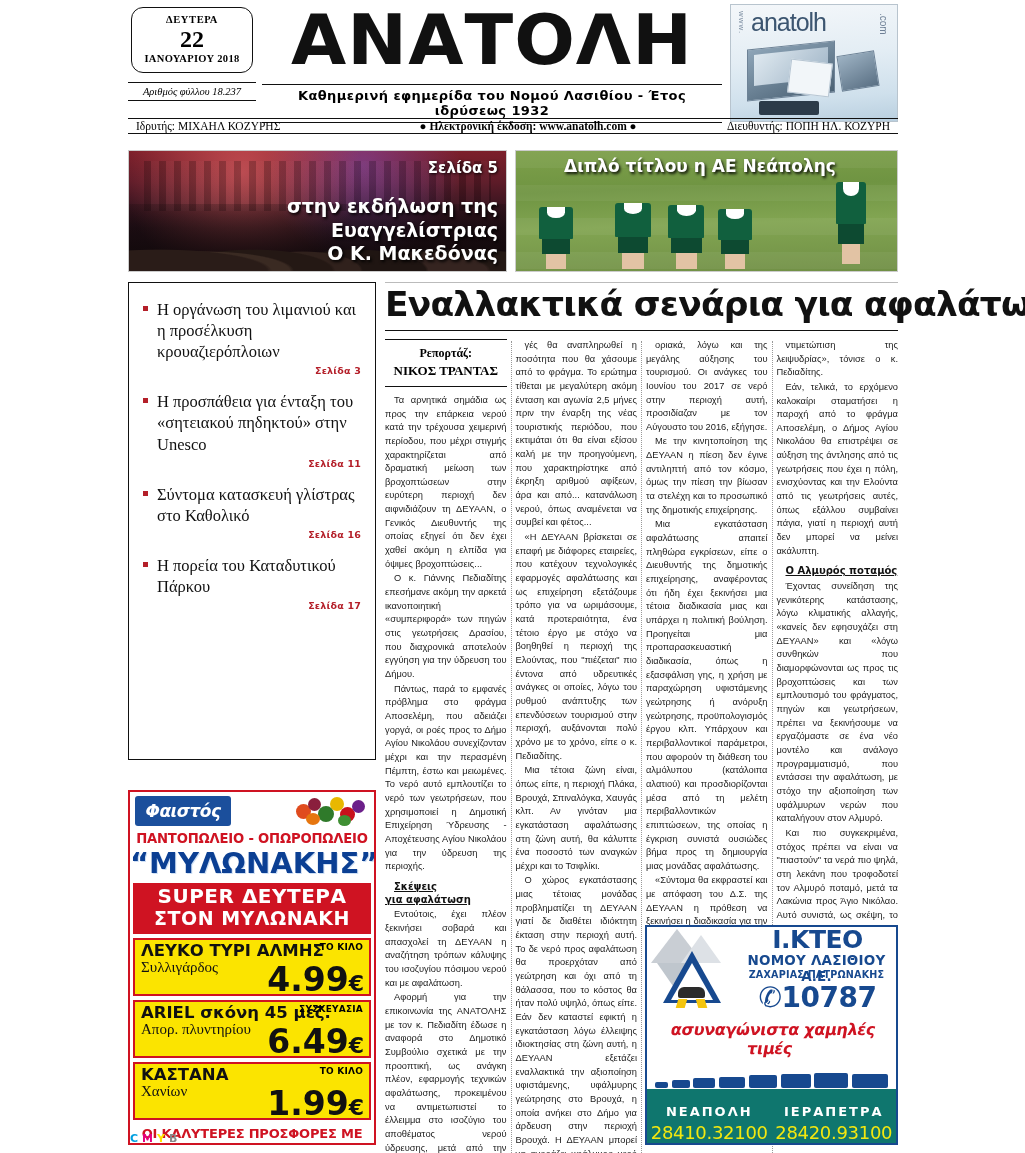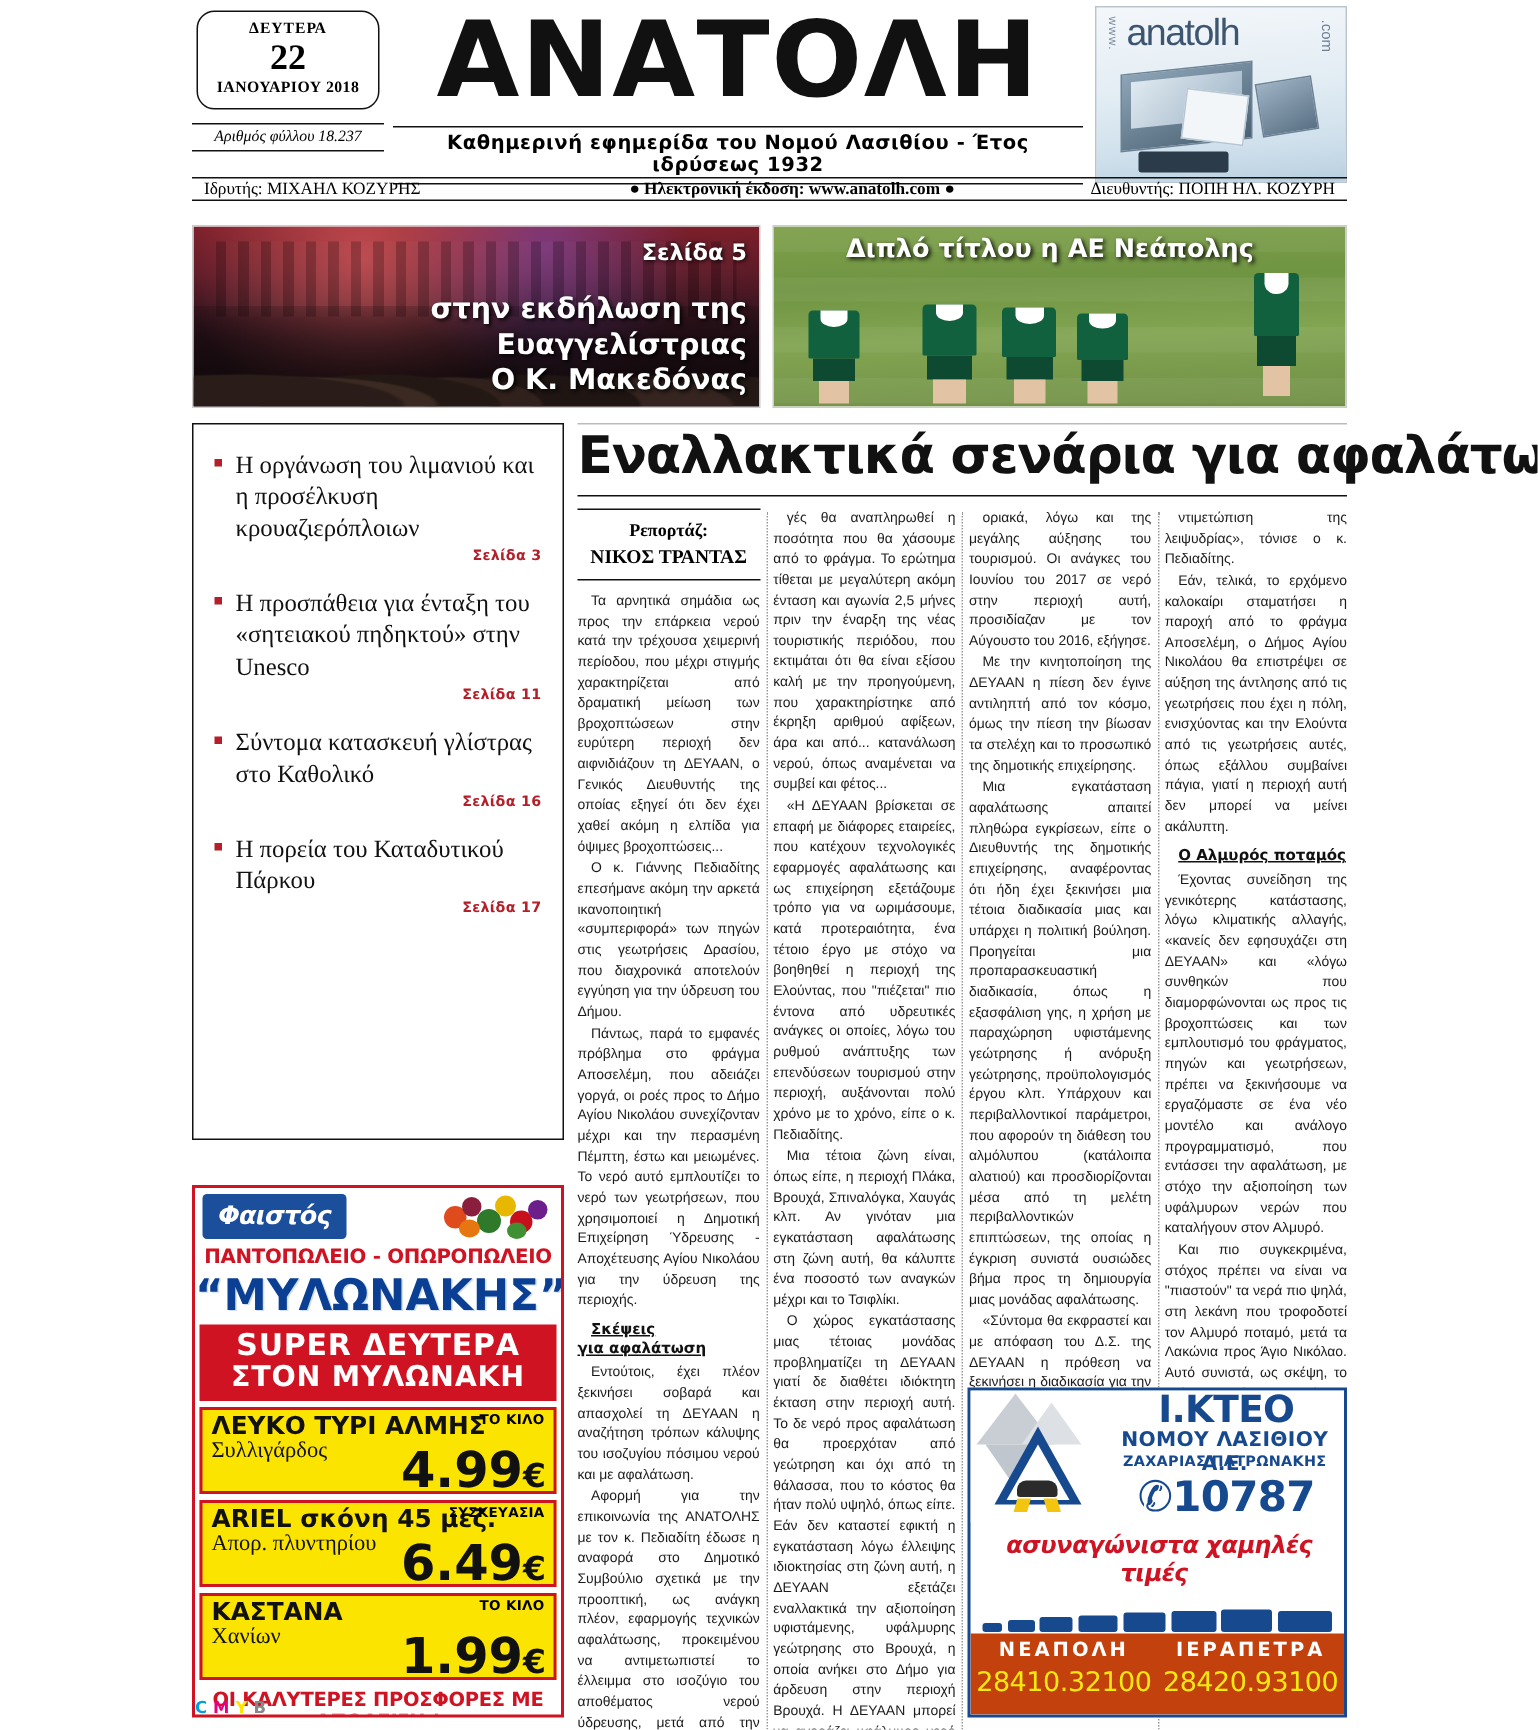--- a/index.html
+++ b/index.html
@@ -277,22 +277,22 @@
   }
   .kt-slogan {
     text-align:center; color:#cf1322; font-family:"DejaVu Sans", sans-serif;
     font-weight:700; font-size:16px; margin-top:5px; transform:skewX(-10deg);
     letter-spacing:-.3px;
   }
   .kt-vehicles { display:flex; align-items:flex-end; justify-content:space-between;
     padding:8px 8px 0; height:30px; }
   .kt-vehicles i { display:block; background:#17498f; border-radius:2px; }
   .kt-cities {
-    position:absolute; left:0; right:0; bottom:0; background:#c2410c; color:#fff;
-    display:flex; height:54px;
+    position:absolute; left:0; right:0; bottom:0; background:#0f766e; color:#fff;
+    display:flex; height:54px;align-items:flex-end;
   }
   .kt-city { flex:1; text-align:center; padding-top:4px; }
   .kt-city .nm {
     font-family:"DejaVu Sans", sans-serif; font-weight:700; font-size:13px; letter-spacing:2px;
   }
   .kt-city .tel {
     font-family:"DejaVu Sans", sans-serif; font-weight:400; font-size:18px;
     color:#f4e80f; margin-top:3px; letter-spacing:-.3px;
   }
 

